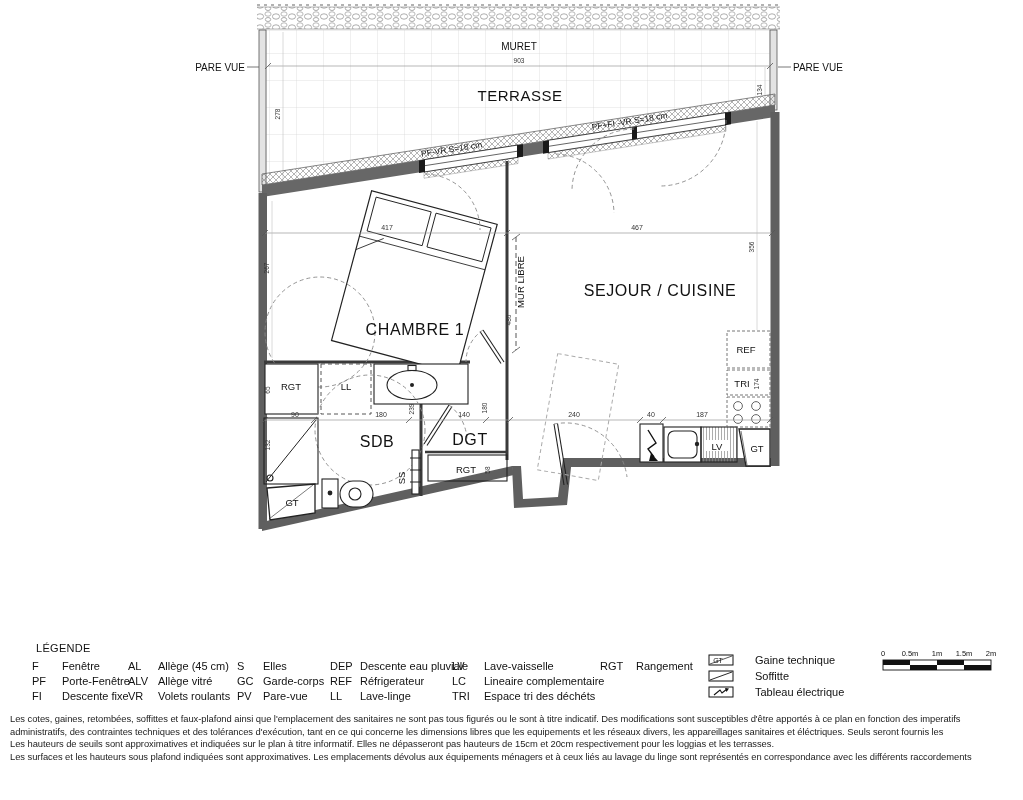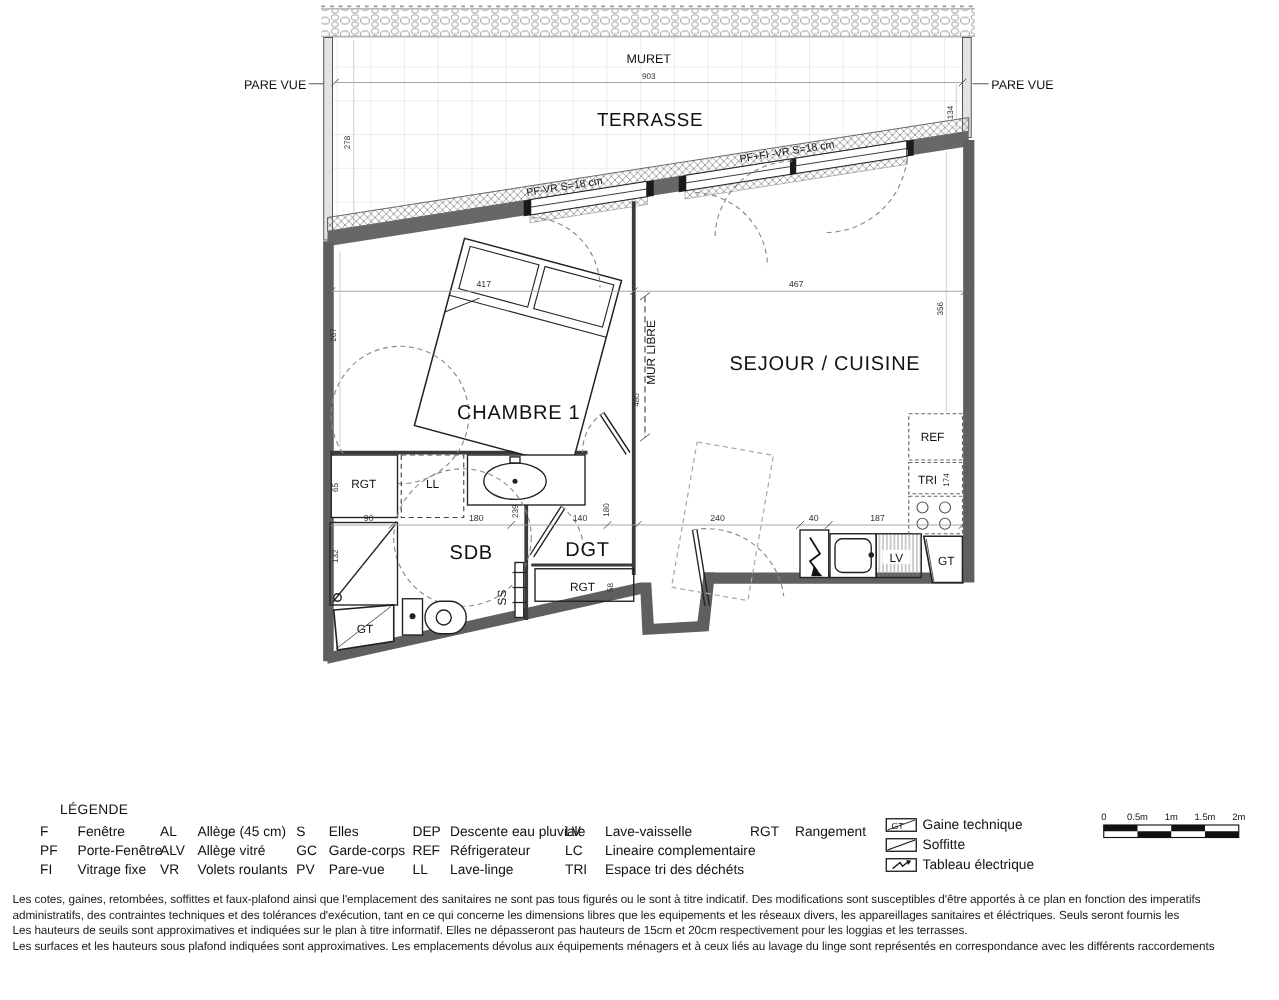--- a/index.html
+++ b/index.html
@@ -17,24 +17,24 @@
   .tick{stroke:#555;stroke-width:.8;}
   .thin{stroke:#222;stroke-width:1.1;fill:#fff;}
   .thinnf{stroke:#222;stroke-width:1.1;fill:none;}
   .dash{stroke:#888;stroke-width:.9;fill:none;stroke-dasharray:4,3;}
   .dashbox{stroke:#666;stroke-width:.9;fill:none;stroke-dasharray:3,2;}
   .part{stroke:#3a3a3a;stroke-width:3;}
   .part2{stroke:#3a3a3a;stroke-width:2.4;}
   .leaf{stroke:#222;stroke-width:1.1;}
   
   #legend{position:absolute;left:0;top:640px;width:1023px;height:72px;font-size:11px;}
-  #legend .title{position:absolute;left:48px;top:2px;font-size:11px;letter-spacing:.3px;}
+  #legend .title{position:absolute;left:36px;top:2px;font-size:11px;letter-spacing:.3px;}
   .lg-abbr{position:absolute;white-space:nowrap;}
   .lg-lab{position:absolute;white-space:nowrap;text-align:right;}
-  .sym{position:absolute;display:flex;align-items:center;gap:4px;white-space:nowrap;}
+  .sym{position:absolute;display:flex;align-items:center;gap:21px;white-space:nowrap;}
   #scalebar{position:absolute;left:878px;top:8px;}
   #disclaimer{position:absolute;left:10px;top:713px;width:1000px;font-size:9.4px;line-height:12.6px;letter-spacing:-0.05px;color:#1c1c1c;white-space:nowrap;}
 </style>
 </head>
 <body>
 
 <svg id="plan" width="1023" height="640" viewBox="0 0 1023 640">
   <defs>
     <pattern id="gravel" width="16" height="11" patternUnits="userSpaceOnUse">
       <ellipse cx="4" cy="5.5" rx="3.6" ry="2.7" fill="none" stroke="#8a8a8a" stroke-width="0.7"></ellipse>
@@ -286,21 +286,21 @@
 </svg>
 
 <div id="legend">
   <div class="title">LÉGENDE</div>
 
   <span class="lg-abbr" style="left:32px;top:20px">F</span>
   <span class="lg-lab" style="left:62px;top:20px">Fenêtre</span>
   <span class="lg-abbr" style="left:32px;top:35px">PF</span>
   <span class="lg-lab" style="left:62px;top:35px">Porte-Fenêtre</span>
   <span class="lg-abbr" style="left:32px;top:50px">FI</span>
-  <span class="lg-lab" style="left:62px;top:50px">Vitrage fixe</span>
+  <span class="lg-lab" style="left:62px;top:50px">Descente fixe</span>
 
   <span class="lg-abbr" style="left:128px;top:20px">AL</span>
   <span class="lg-lab" style="left:158px;top:20px">Allège (45 cm)</span>
   <span class="lg-abbr" style="left:128px;top:35px">ALV</span>
   <span class="lg-lab" style="left:158px;top:35px">Allège vitré</span>
   <span class="lg-abbr" style="left:128px;top:50px">VR</span>
   <span class="lg-lab" style="left:158px;top:50px">Volets roulants</span>
 
   <span class="lg-abbr" style="left:237px;top:20px">S</span>
   <span class="lg-lab" style="left:263px;top:20px">Elles</span>

